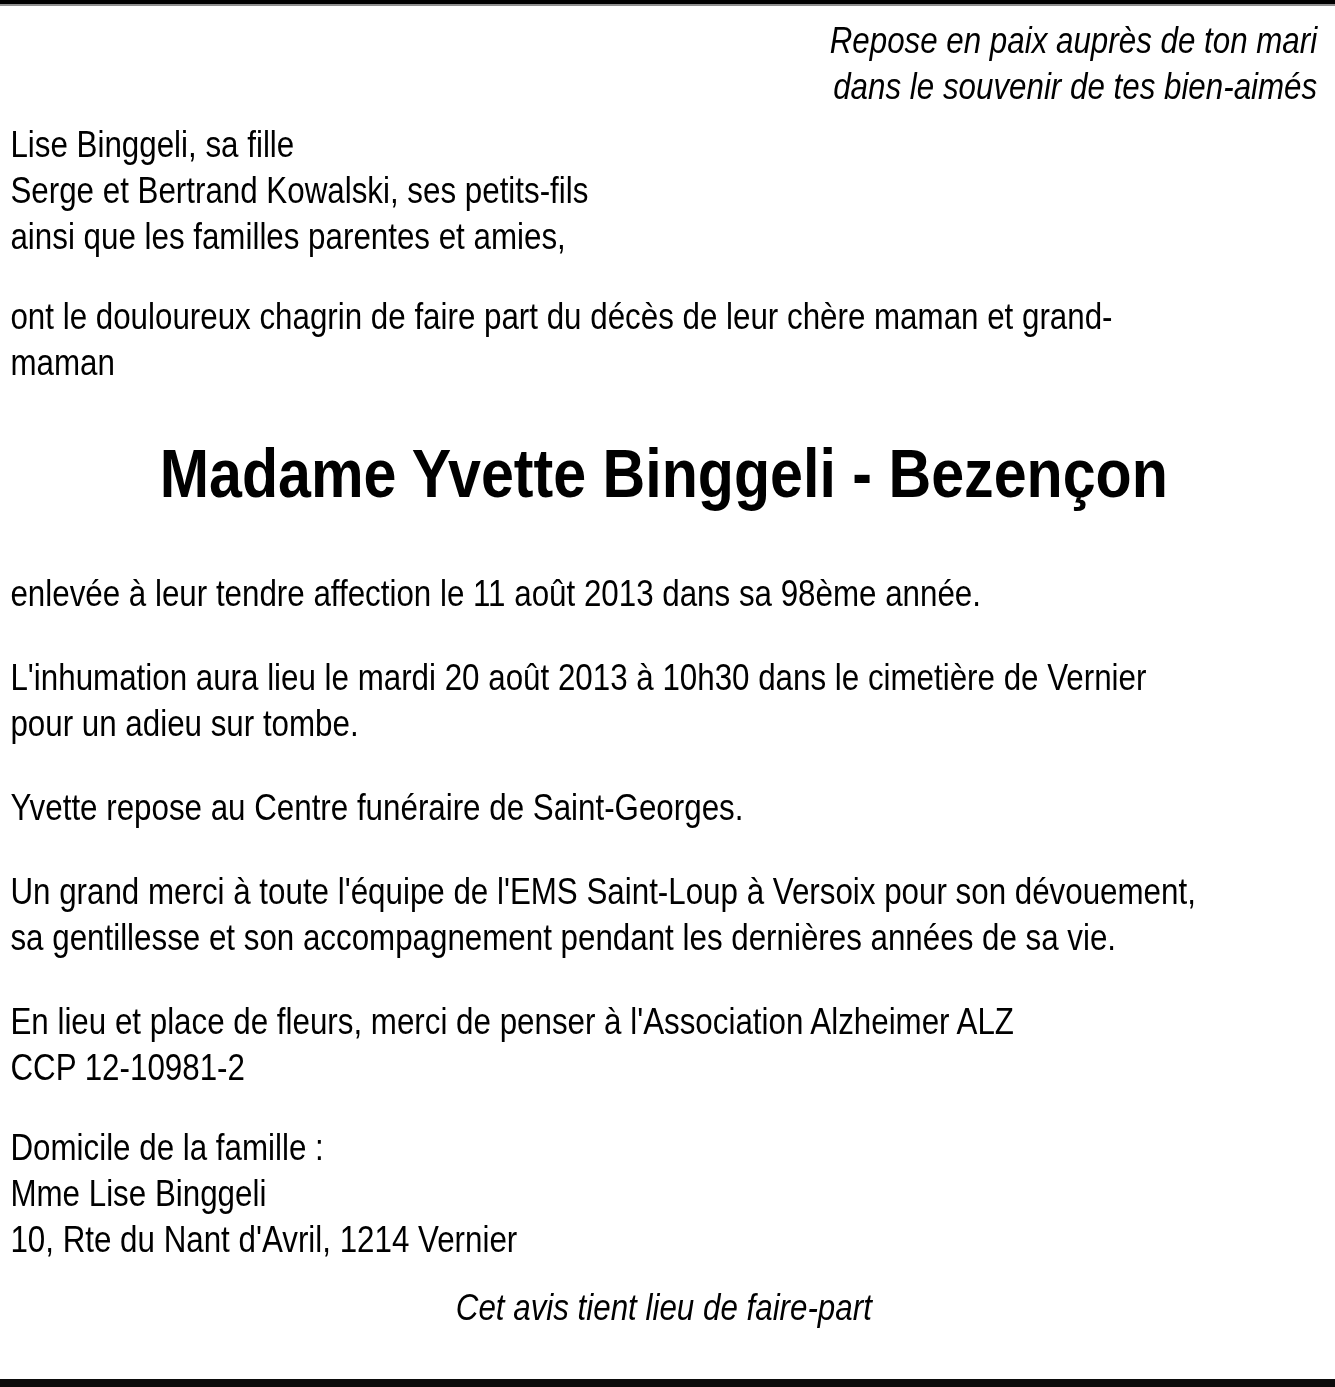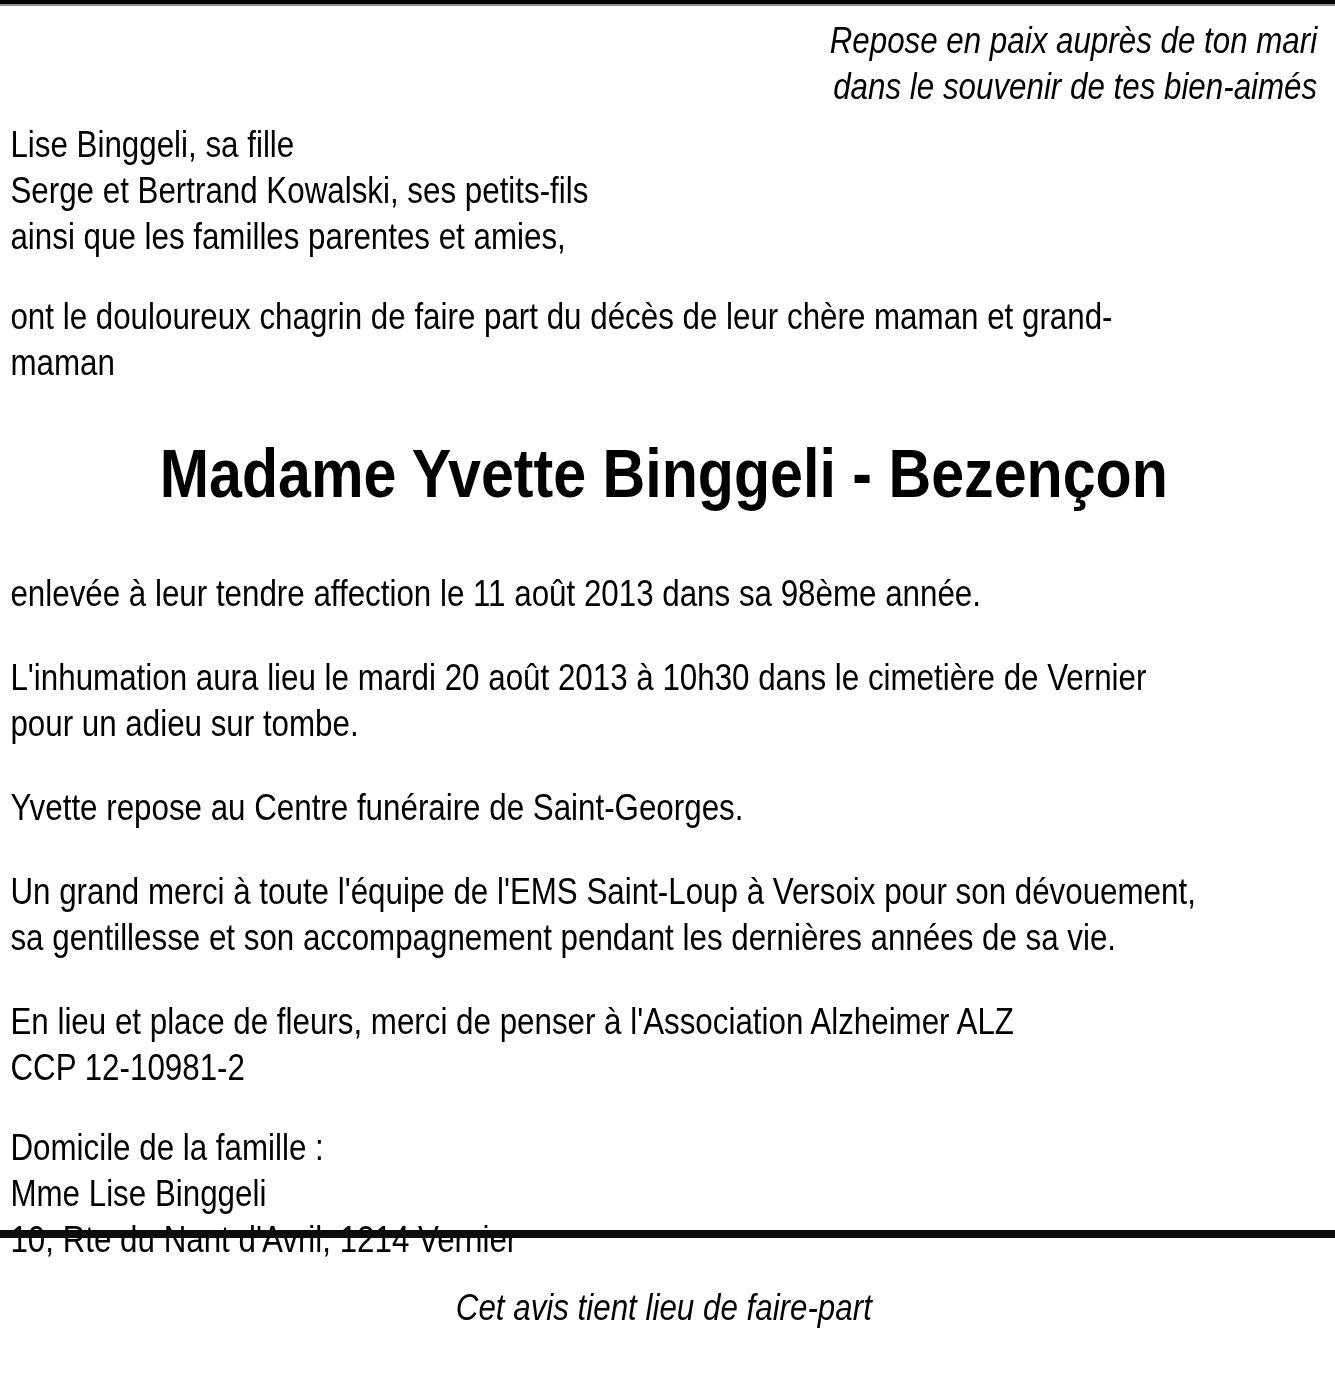--- a/index.html
+++ b/index.html
@@ -8,21 +8,21 @@
     background: #ffffff;
     width: 1335px;
     height: 1387px;
     overflow: hidden;
     font-family: "Liberation Sans", sans-serif;
     color: #000000;
   }
   .page {
     position: relative;
     width: 1335px;
-    height: 1238px;
+    height: 1387px;
     background: #ffffff;
   }
   .rule-top-black { height: 4px; background: #000000; }
   .rule-top-gray  { height: 2px; background: #8f8f8f; }
   .rule-bottom {
     position: absolute;
     left: 0; right: 0; bottom: 0;
     height: 8px;
     background: #0c0c0c;
   }

